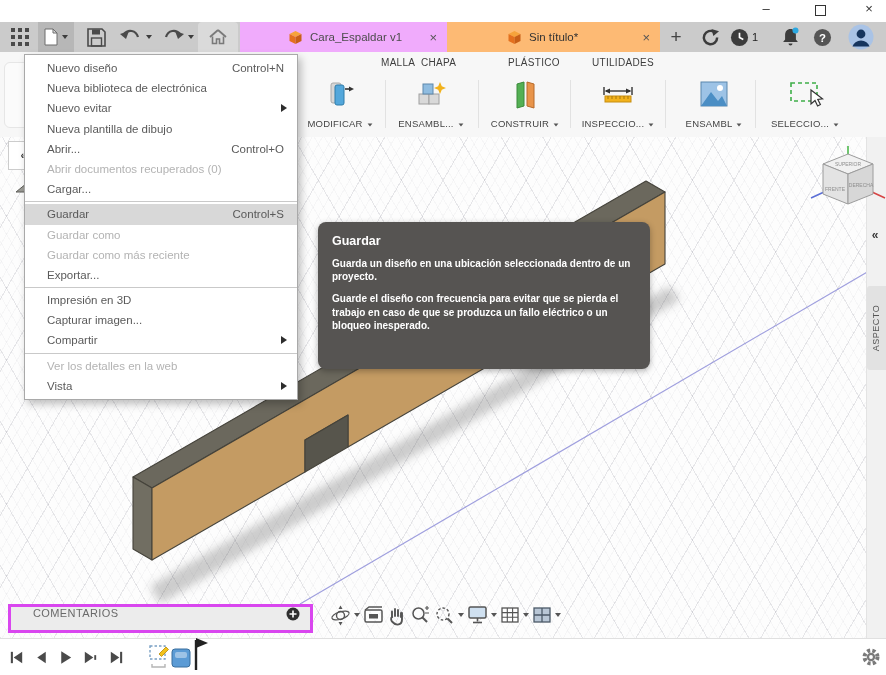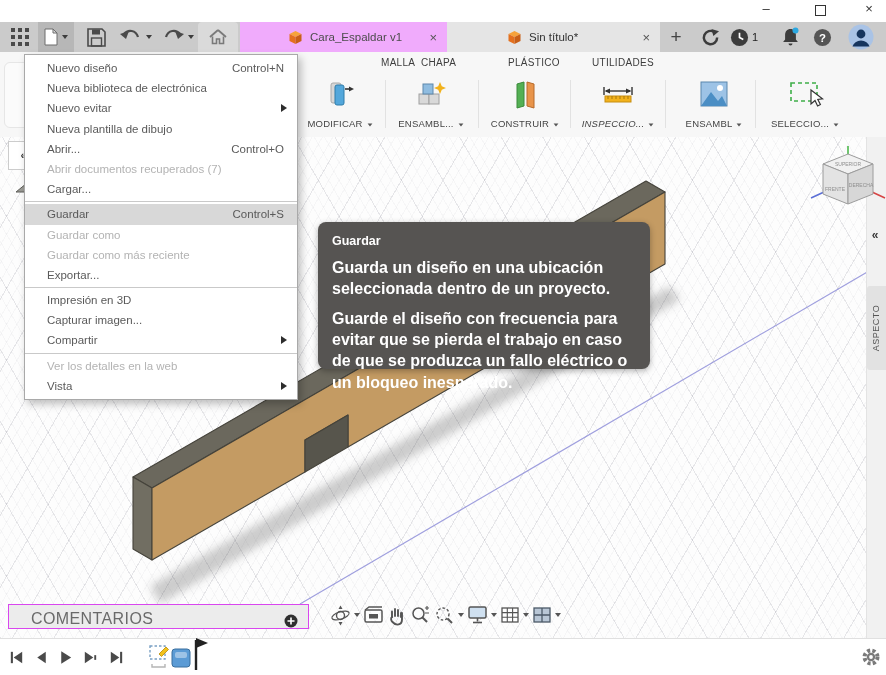--- a/index.html
+++ b/index.html
@@ -12,21 +12,21 @@
   .winbtn{top:2px;width:16px;height:14px;color:#333;font-size:13px;line-height:14px;text-align:center;}
   .maxbox{top:5px;width:9px;height:9px;border:1.4px solid #333;}
 
   
   .tabstrip{left:0;top:22px;width:886px;height:30px;background:#cbcbcb;}
   .qat{top:22px;height:30px;display:flex;align-items:center;justify-content:center;}
   .filebtn{left:38px;width:36px;background:#b7b7b7;}
   .homebtn{left:198px;width:40px;background:#dadada;border-radius:4px 4px 0 0;}
   .doc-tab{top:22px;height:30px;display:flex;align-items:center;font-size:11.5px;color:#4c4c4c;}
   .tab1{left:240px;width:207px;background:#f0abfc;}
-  .tab2{left:447px;width:213px;background:#e5e5e5;color:#333;}
+  .tab2{left:447px;width:213px;background:#fdba74;color:#333;}
   .tabx{margin-left:auto;margin-right:10px;color:#555;font-size:13px;}
   .cubeicon{margin-left:48px;margin-right:7px;width:15px;height:15px;}
   .tab2 .cubeicon{margin-left:60px;}
   .caret{display:inline-block;width:0;height:0;border-left:3.5px solid transparent;border-right:3.5px solid transparent;border-top:4px solid #3c3c3c;margin-left:4px;}
   .topico{top:22px;height:30px;display:flex;align-items:center;justify-content:center;color:#3c3c3c;}
 
   
   .ribbon{left:0;top:52px;width:886px;height:85px;background:#f7f7f7;border-bottom:1px solid #d8d8d8;}
   .rtab{top:57px;height:14px;font-size:10px;color:#3d3d3d;letter-spacing:.3px;}
   .rgroup{top:76px;width:94px;text-align:center;}
@@ -44,21 +44,21 @@
       repeating-linear-gradient(60deg,rgba(90,90,110,.045) 0 1px,transparent 1px 9px),
       repeating-linear-gradient(-60deg,rgba(90,90,110,.045) 0 1px,transparent 1px 9px);}
   .canvas-svg{left:0;top:0;width:886px;height:675px;pointer-events:none;}
   .rightstrip{left:866px;top:137px;width:20px;height:501px;background:#f1f1f1;border-left:1px solid #e3e3e3;}
   .collapse-r{left:865px;top:228px;width:20px;height:16px;color:#3a3a3a;font-size:12px;font-weight:bold;text-align:center;line-height:15px;}
   .aspect-tab{left:867px;top:286px;width:19px;height:84px;background:#e2e2e2;border-radius:3px 0 0 3px;display:flex;align-items:center;justify-content:center;}
   .aspect-txt{transform:rotate(-90deg);font-size:9px;color:#555;letter-spacing:.5px;white-space:nowrap;}
   .browser-stub{left:8px;top:141px;width:29px;height:27px;background:#fff;border:1px solid #ccc;font-size:11px;font-weight:bold;color:#3a3a3a;text-align:center;line-height:26px;}
 
   
-  .comments{left:8px;top:604px;width:299px;height:23px;background:#ececec;border:1px solid #d946ef;display:flex;align-items:flex-end;font-size:16px;color:#6a6a6a;letter-spacing:.4px;}
+  .comments{left:8px;top:604px;width:299px;height:23px;background:#ececec;border:3px solid #d946ef;display:flex;align-items:flex-start;font-size:11px;color:#6a6a6a;letter-spacing:.4px;}
   .comments .lbl{margin-left:22px;}
   .comments .plus{margin-left:auto;margin-right:10px;width:14px;height:14px;}
   .navbar{left:330px;top:602px;width:248px;height:26px;display:flex;align-items:center;gap:3px;}
   .navbar .ncaret{width:0;height:0;border-left:3px solid transparent;border-right:3px solid transparent;border-top:4px solid #555;}
 
   
   .timeline{left:0;top:638px;width:886px;height:37px;background:#fff;border-top:1px solid #e0e0e0;}
   .playrow{left:8px;top:644px;width:130px;height:26px;display:flex;align-items:center;gap:9px;}
 
   
@@ -66,21 +66,21 @@
   .mi{position:relative;height:20.2px;line-height:20.2px;padding-left:22px;font-size:11.5px;color:#5a5a5a;white-space:nowrap;}
   .mi .sc{position:absolute;right:13px;color:#5a5a5a;}
   .mi.dis{color:#b3b3b3;}
   .mi.hl{background:#d8d8d8;}
   .mi .subarr{position:absolute;right:10px;top:6px;width:0;height:0;border-top:4.5px solid transparent;border-bottom:4.5px solid transparent;border-left:6px solid #2d2d2d;}
   .msep{height:1px;background:#c9c9c9;margin:2px 0;}
 
   
   .tooltip{left:318px;top:222px;width:332px;height:147px;background:#565452;border-radius:8px;color:#fff;z-index:50;box-shadow:0 2px 6px rgba(0,0,0,.3);padding:12px 14px;box-sizing:border-box;}
   .tooltip .tt{font-size:12.5px;font-weight:bold;}
-  .tooltip p{margin:9px 0 0 0;font-size:16px;font-weight:bold;line-height:1.32;}
+  .tooltip p{margin:9px 0 0 0;font-size:10px;font-weight:bold;line-height:1.32;}
 
   .gear{left:860px;top:646px;width:22px;height:22px;}
   svg{display:block;}
 </style>
 </head>
 <body>
 
 <div id="app">
 
   <div class="abs winstrip"></div>
@@ -244,21 +244,21 @@
   <div class="abs rgroup" style="left:478px;">
     <div class="ric">
       <svg width="32" height="32" viewBox="0 0 32 32">
           <polygon points="8,6 15,4 15,28 8,30" fill="#54b054" stroke="#3a8a3a"></polygon>
           <polygon points="18,4 25,6 25,30 18,28" fill="#e8944a" stroke="#b76a2b"></polygon>
         </svg>
     </div>
     <div class="rlabel"><span>CONSTRUIR</span><span class="caret"></span></div>
   </div>
 
-  <div class="abs rgroup" style="left:571px;font-style:italic;">
+  <div class="abs rgroup" style="left:571px;">
     <div class="ric">
       <svg width="36" height="30" viewBox="0 0 36 30">
           <path d="M4,8 v8 M32,8 v8" stroke="#333" stroke-width="1.4"></path>
           <path d="M6,12 h24" stroke="#333" stroke-width="1.4"></path>
           <polygon points="4.5,12 10,9.5 10,14.5" fill="#333"></polygon>
           <polygon points="31.5,12 26,9.5 26,14.5" fill="#333"></polygon>
           <rect x="5" y="17" width="26" height="6" fill="#f2b21c" stroke="#c78e10"></rect>
           <path d="M8,17 v3 M12,17 v3 M16,17 v3 M20,17 v3 M24,17 v3 M28,17 v3" stroke="#a8790d" stroke-width="1"></path>
         </svg>
     </div>
@@ -450,21 +450,21 @@
         <circle cx="11" cy="11" r="1.9" fill="#fff"></circle>
       </svg>
   </span>
 
   <div class="menu abs">
     <div class="mi"><span>Nuevo diseño</span><span class="sc">Control+N</span></div>
     <div class="mi"><span>Nueva biblioteca de electrónica</span></div>
     <div class="mi"><span>Nuevo evitar</span><span class="subarr"></span></div>
     <div class="mi"><span>Nueva plantilla de dibujo</span></div>
     <div class="mi"><span>Abrir...</span><span class="sc">Control+O</span></div>
-    <div class="mi dis"><span>Abrir documentos recuperados (7)</span></div>
+    <div class="mi dis"><span>Abrir documentos recuperados (0)</span></div>
     <div class="mi"><span>Cargar...</span></div>
     <div class="msep"></div>
     <div class="mi hl"><span>Guardar</span><span class="sc">Control+S</span></div>
     <div class="mi dis"><span>Guardar como</span></div>
     <div class="mi dis"><span>Guardar como más reciente</span></div>
     <div class="mi"><span>Exportar...</span></div>
     <div class="msep"></div>
     <div class="mi"><span>Impresión en 3D</span></div>
     <div class="mi"><span>Capturar imagen...</span></div>
     <div class="mi"><span>Compartir</span><span class="subarr"></span></div>

